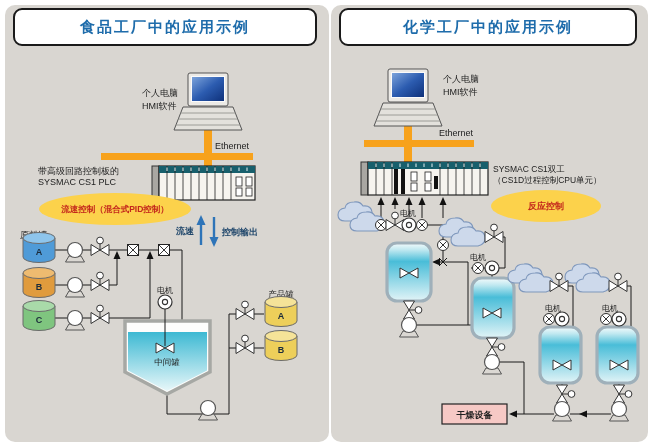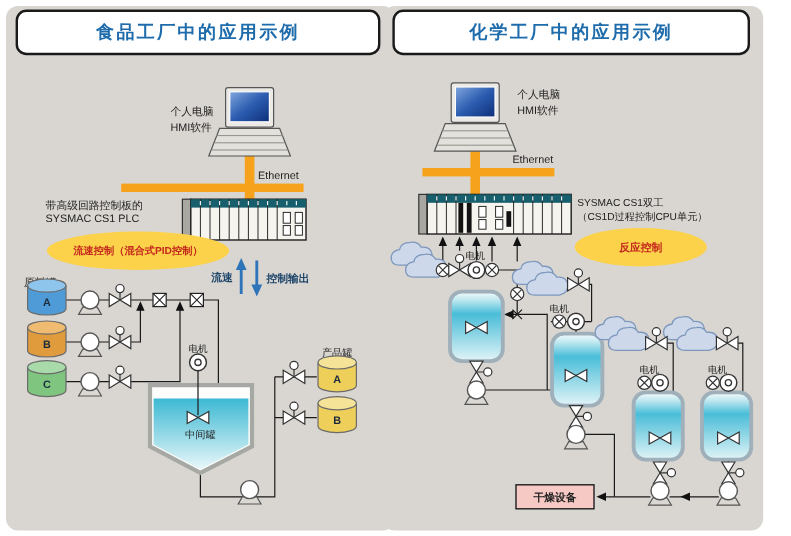--- a/index.html
+++ b/index.html
@@ -1,20 +1,20 @@
 <!DOCTYPE html>
 <html><head>
 <meta charset="utf-8">
 <style>
   html,body{margin:0;padding:0;background:#fff;}
   body{font-family:"Liberation Sans","DejaVu Sans",sans-serif;}
   #stage{position:relative;width:659px;height:447px;background:#fff;overflow:hidden;}
   .panel{position:absolute;top:5px;height:437px;background:#d9d6d1;border-radius:10px;}
   #panel-left{left:5px;width:324px;}
-  #panel-right{left:319px;width:317px;}
+  #panel-right{left:331px;width:317px;}
   .titlebox{position:absolute;top:3px;height:34px;background:#fff;border:2px solid #1a1a1a;
     border-radius:9px;display:flex;align-items:center;justify-content:center;
     color:#1e6cab;font-weight:bold;font-size:15px;letter-spacing:2px;z-index:2;}
   #panel-left .titlebox{left:8px;width:300px;}
   #panel-right .titlebox{left:8px;width:294px;}
   svg.diagram{position:absolute;left:0;top:0;}
   svg text{font-family:"Liberation Sans","DejaVu Sans",sans-serif;fill:#222;}
   .t9{font-size:9px;}
   .t85{font-size:8.5px;}
   .t8{font-size:8px;}

